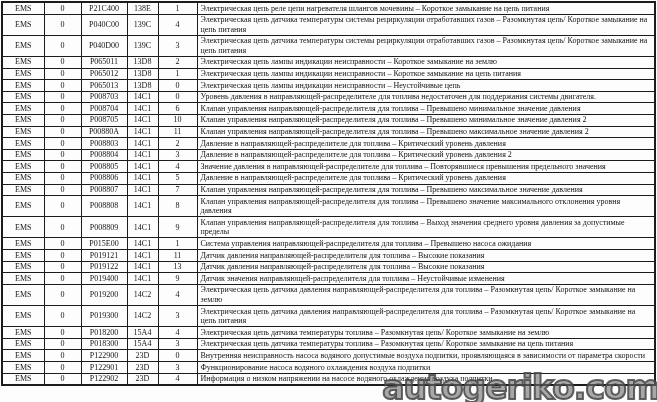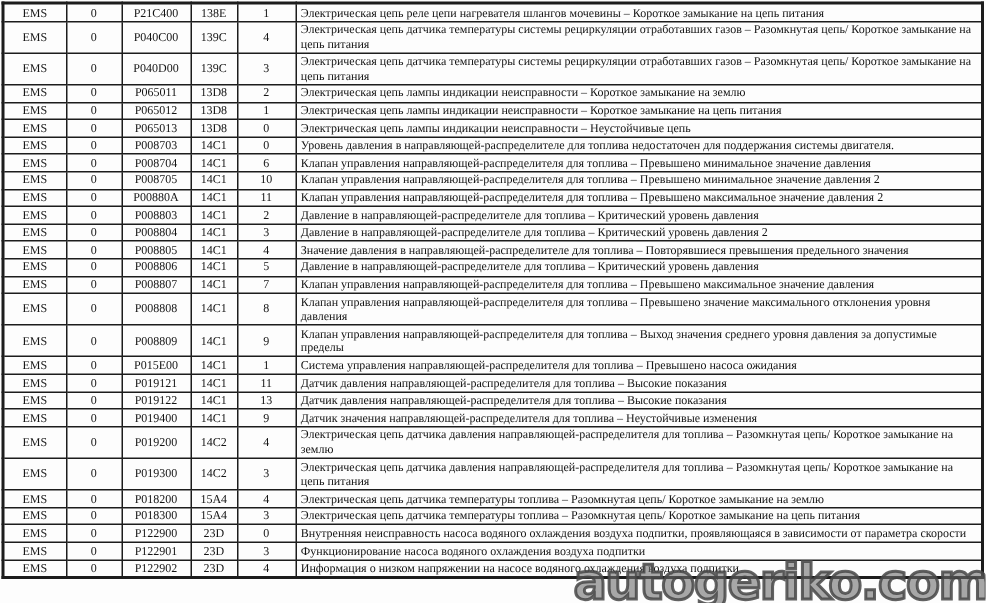--- a/index.html
+++ b/index.html
@@ -261,21 +261,21 @@
           <td class="c">15A4</td>
           <td class="c">3</td>
           <td class="desc">Электрическая цепь датчика температуры топлива – Разомкнутая цепь/ Короткое замыкание на цепь питания</td>
         </tr>
         <tr>
           <td class="c">EMS</td>
           <td class="c">0</td>
           <td class="c">P122900</td>
           <td class="c">23D</td>
           <td class="c">0</td>
-          <td class="desc">Внутренняя неисправность насоса водяного охлаждения воздуха подпитки, проявляющаяся в зависимости от параметра скорости</td>
+          <td class="desc">Внутренняя неисправность насоса водяного допустимые воздуха подпитки, проявляющаяся в зависимости от параметра скорости</td>
         </tr>
         <tr>
           <td class="c">EMS</td>
           <td class="c">0</td>
           <td class="c">P122901</td>
           <td class="c">23D</td>
           <td class="c">3</td>
           <td class="desc">Функционирование насоса водяного охлаждения воздуха подпитки</td>
         </tr>
         <tr>

